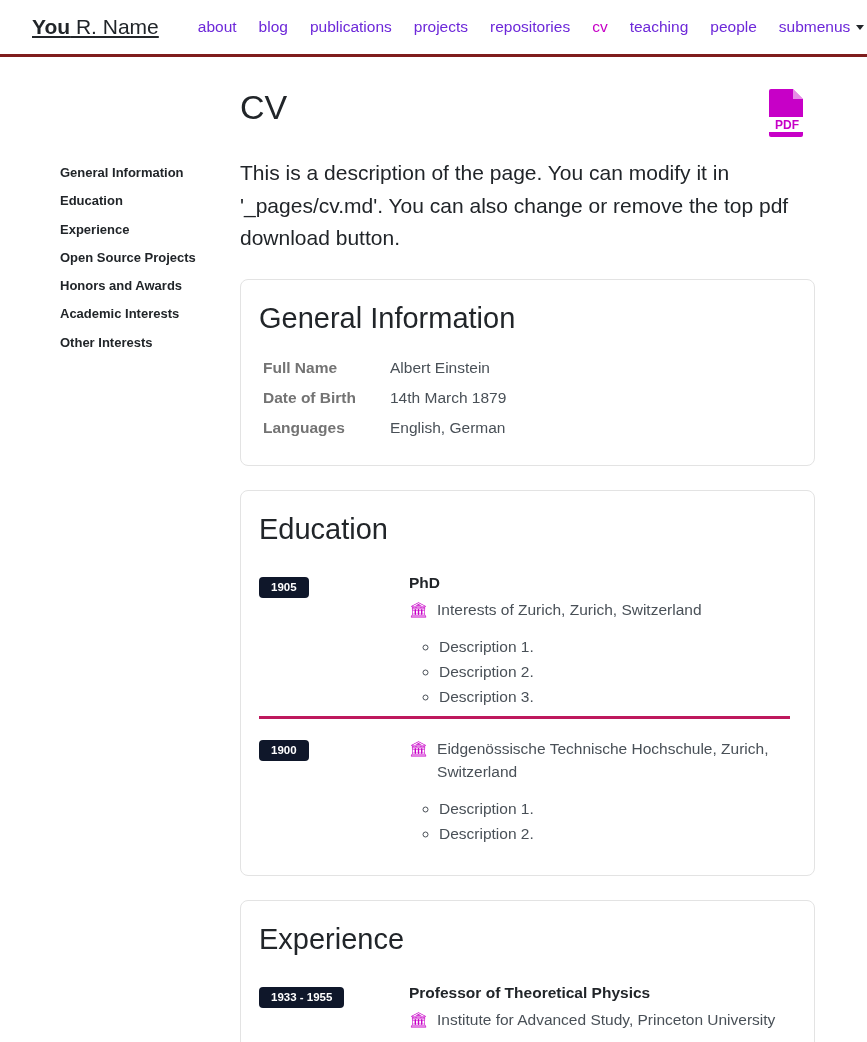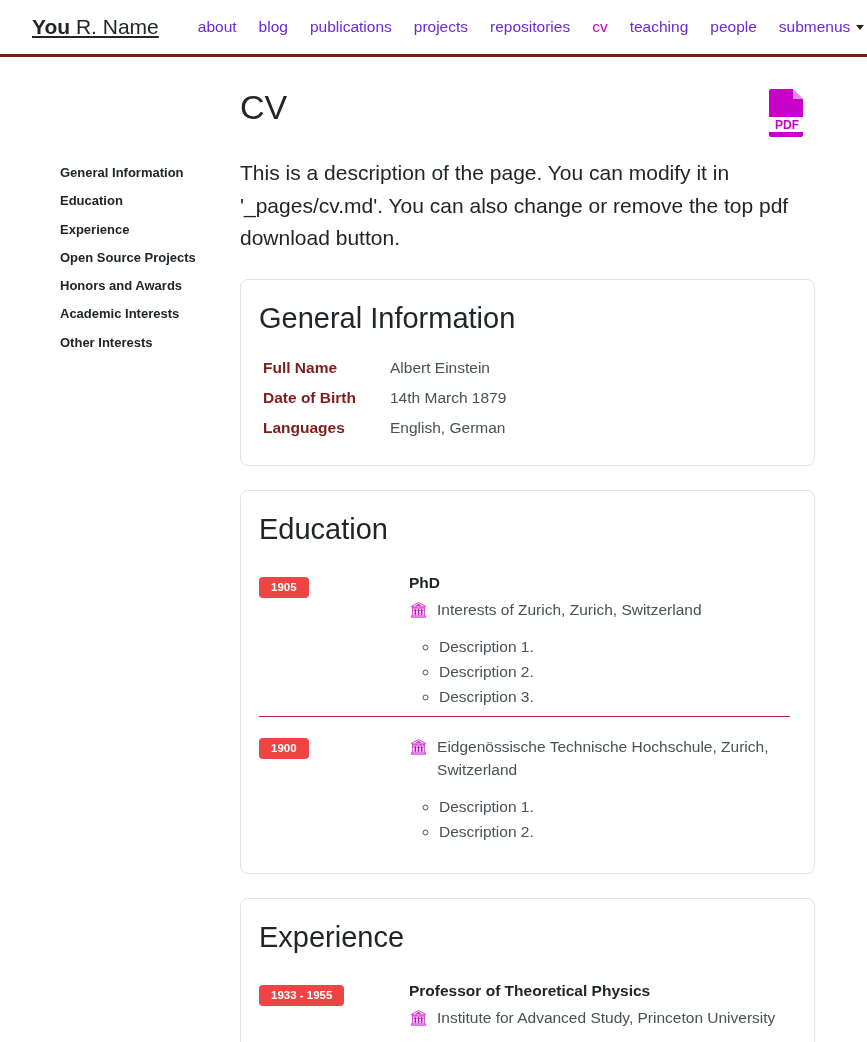--- a/index.html
+++ b/index.html
@@ -129,39 +129,39 @@
 
   
   .info-table { border-collapse: collapse; }
   .info-table td {
     padding: 6px 10px 6px 4px;
     font-size: 15.5px;
     vertical-align: top;
   }
   .info-table td.key {
     font-weight: bold;
-    color: #7f1d1d;
+    color: #737373;
     padding-right: 30px;
     white-space: nowrap;
   }
   .info-table td.val { color: #495057; }
 
   
   .entry {
     display: flex;
     padding: 10px 0 6px 0;
   }
-  .entry + .entry { border-top: 1px solid #be185d; padding-top: 18px; }
+  .entry + .entry { border-top: 3px solid #be185d; padding-top: 18px; }
   .entry-date {
     flex: 0 0 150px;
     padding-top: 3px;
   }
   .badge {
     display: inline-block;
-    background: #ef4444;
+    background: #0f172a;
     color: #fff;
     font-size: 11.5px;
     font-weight: bold;
     border-radius: 4px;
     padding: 3px 12px;
     line-height: 1.3;
   }
   .entry-body { flex: 1; padding-right: 4px; }
   .entry-title {
     font-size: 15.5px;

